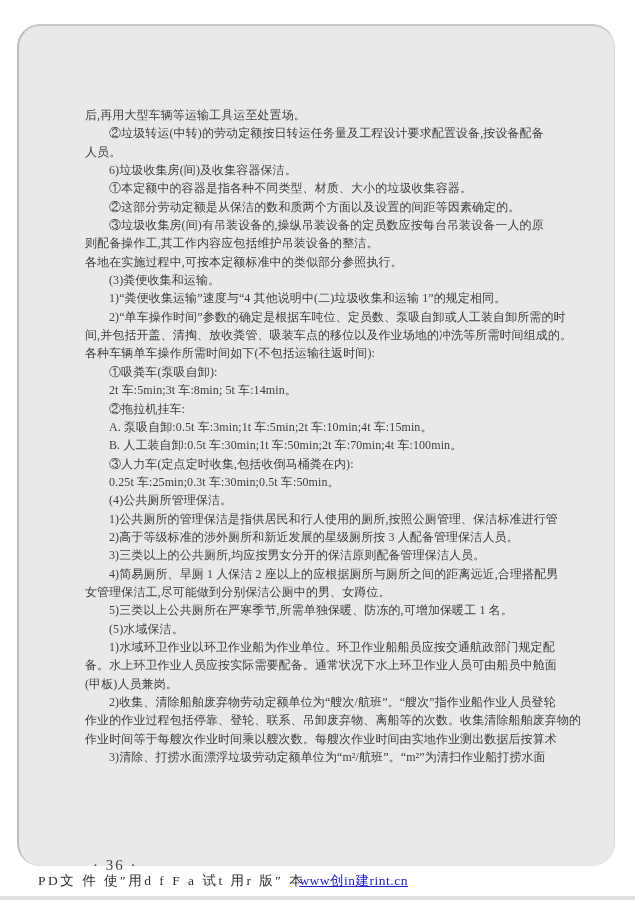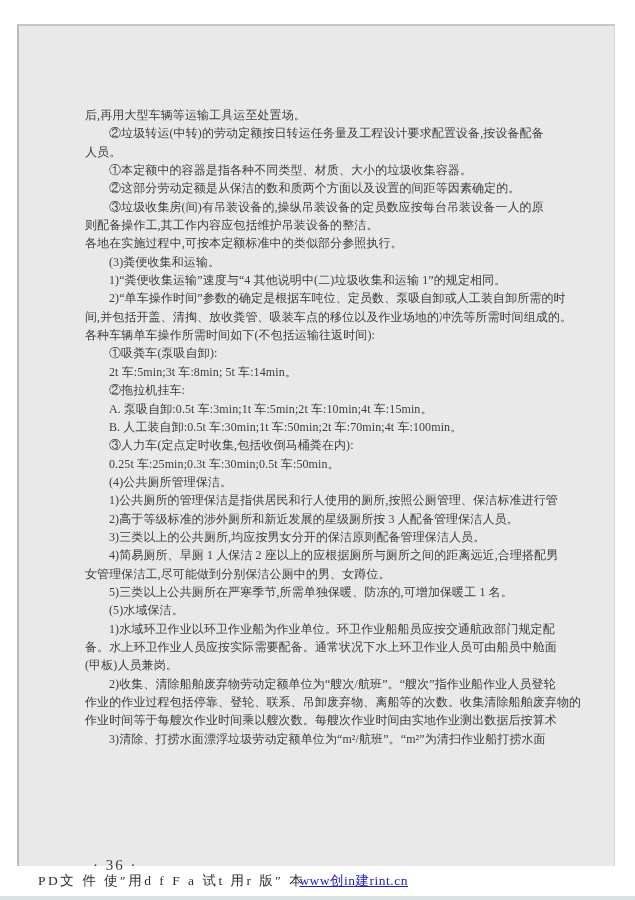--- a/index.html
+++ b/index.html
@@ -12,20 +12,21 @@
   }
   .scan-page{
     position:absolute;
     left:17px;top:24px;
     width:598px;height:842px;
     background:var(--page-bg,#e9e9e9);
     border-top:2px solid var(--edge,#c6c6c6);
     border-left:2px solid #bcbcbc;
     border-right:1px solid #d9d9d9;
     box-sizing:border-box;
+    border-radius:23px;
   }
   .text-block{
     position:absolute;
     left:66px;top:80px;
     width:486px;
     color:var(--ink,#3d3d3d);
     font-size:12px;
     line-height:18.35px;
     letter-spacing:0.1px;
   }
@@ -68,20 +69,21 @@
   }
 </style>
 </head>
 <body>
 
 <div class="scan-page">
   <div class="text-block">
       <p class="line">后,再用大型车辆等运输工具运至处置场。</p>
       <p class="line indent">②垃圾转运(中转)的劳动定额按日转运任务量及工程设计要求配置设备,按设备配备</p>
       <p class="line">人员。</p>
+      <p class="line indent">6)垃圾收集房(间)及收集容器保洁。</p>
       <p class="line indent">①本定额中的容器是指各种不同类型、材质、大小的垃圾收集容器。</p>
       <p class="line indent">②这部分劳动定额是从保洁的数和质两个方面以及设置的间距等因素确定的。</p>
       <p class="line indent">③垃圾收集房(间)有吊装设备的,操纵吊装设备的定员数应按每台吊装设备一人的原</p>
       <p class="line">则配备操作工,其工作内容应包括维护吊装设备的整洁。</p>
       <p class="line">各地在实施过程中,可按本定额标准中的类似部分参照执行。</p>
       <p class="line indent">(3)粪便收集和运输。</p>
       <p class="line indent">1)“粪便收集运输”速度与“4 其他说明中(二)垃圾收集和运输 1”的规定相同。</p>
       <p class="line indent">2)“单车操作时间”参数的确定是根据车吨位、定员数、泵吸自卸或人工装自卸所需的时</p>
       <p class="line">间,并包括开盖、清掏、放收粪管、吸装车点的移位以及作业场地的冲洗等所需时间组成的。</p>
       <p class="line">各种车辆单车操作所需时间如下(不包括运输往返时间):</p>

